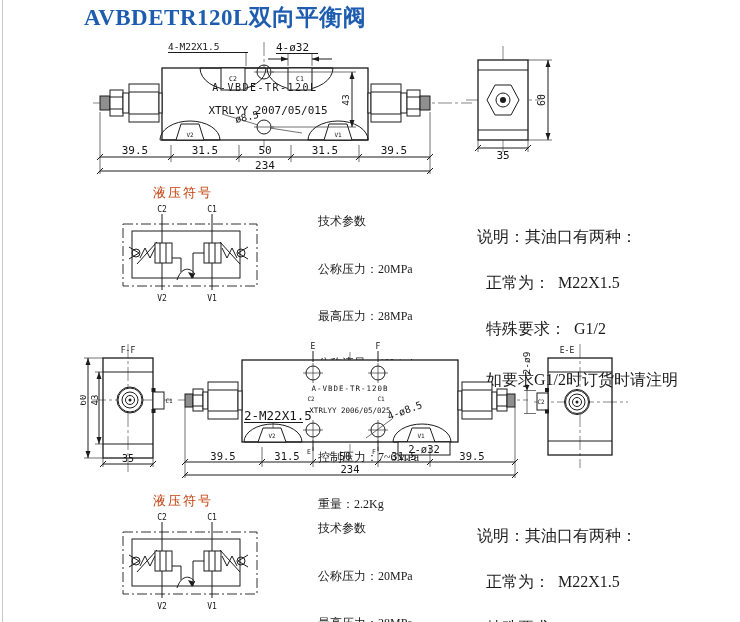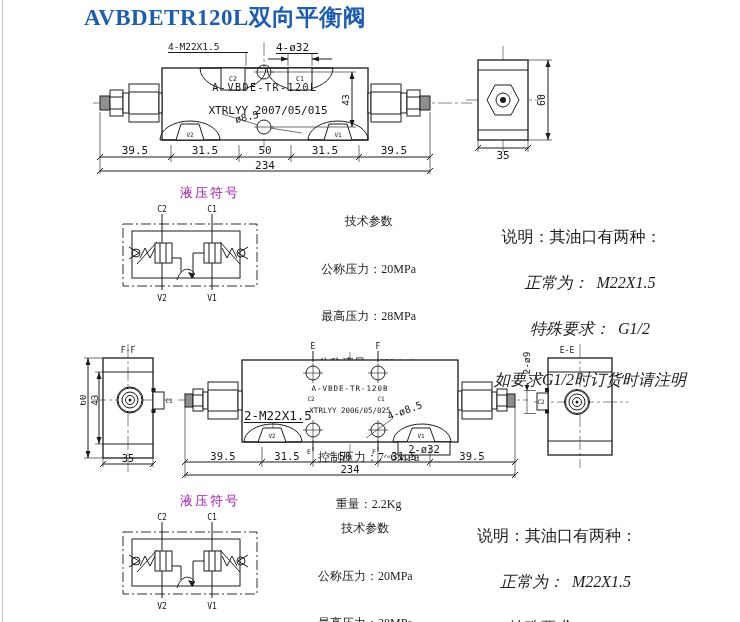--- a/index.html
+++ b/index.html
@@ -1,27 +1,27 @@
 <!DOCTYPE html>
 <html><head>
 <meta charset="utf-8">
 <style>
   html,body{margin:0;padding:0;background:#fff;}
   .page{position:relative;width:740px;height:622px;background:#ffffff;overflow:hidden;
-        font-family:"Liberation Serif",serif;color:#1c1c1c;text-align:center;}
+        font-family:"Liberation Serif",serif;color:#1c1c1c;}
   .edge-line{position:absolute;left:2px;top:0;width:1px;height:622px;background:#c3c7cb;}
   .title1{position:absolute;left:84px;top:2px;margin:0;font-size:23px;font-weight:bold;
           color:#1d5cae;letter-spacing:0.5px;}
   .title2{position:absolute;left:101px;top:312px;margin:0;font-size:19px;font-weight:normal;color:#141414;}
   .dwg{position:absolute;}
   .sym-wrap{position:absolute;width:152px;}
-  .sym-title{font-size:13px;letter-spacing:2px;margin:0 0 2px 38px;color:#a21caf;}
+  .sym-title{font-size:13px;letter-spacing:2px;margin:0 0 2px 38px;color:#c2410c;}
   .tech{position:absolute;font-size:12px;line-height:15.7px;white-space:pre;color:#1b1b1b;}
   .notes{position:absolute;font-size:16px;line-height:15.2px;white-space:pre;color:#1b1b1b;}
-  .notes .ind{margin-left:17px;font-style:italic;}
+  .notes .ind{margin-left:9px;}
   .notes .gap{margin-top:6px;}
   svg{display:block;}
   svg line,svg path,svg rect,svg polygon,svg circle,svg polyline{stroke:#1c1c1c;stroke-width:1;fill:none;}
   svg .fw{fill:#ffffff;}
   svg .knurl{fill:#8f8f8f;}
   svg .blk{fill:#1c1c1c;stroke:none;}
   svg .thin{stroke-width:0.7;stroke:#333;}
   svg .cl{stroke:#555;stroke-width:0.7;stroke-dasharray:14 3 3 3;}
   svg .dash{stroke-dasharray:10 3 2 3;stroke-width:0.9;}
   svg .heavy{stroke-width:1.3;}

